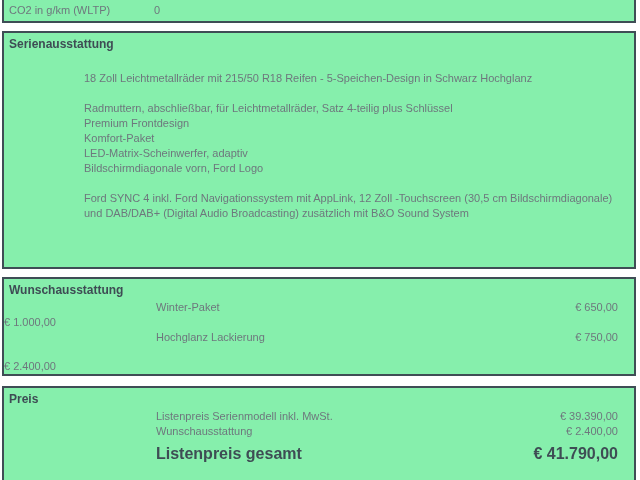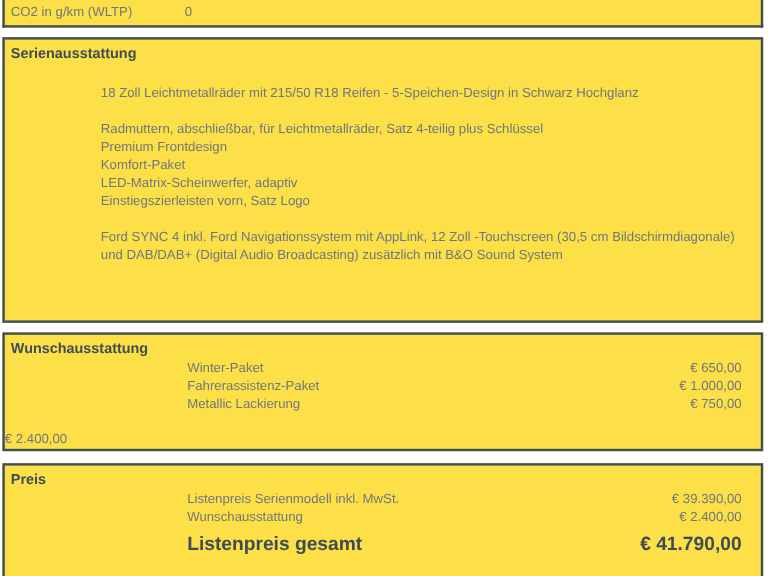--- a/index.html
+++ b/index.html
@@ -8,21 +8,21 @@
     width: 640px; height: 480px;
     background: #ffffff;
     overflow: hidden;
     font-family: "Liberation Sans", sans-serif;
     color: #6e777d;
     font-size: 11px;
     -webkit-font-smoothing: antialiased;
   }
   .box {
     border: 2px solid #3f4d55;
-    background: #fde047;
+    background: #86efac;
     margin-left: 2px;
     margin-right: 4px;
   }
   
   .box-co2 {
     border-top: none;
     height: 23px;
     padding: 4px 0 0 5px;
     display: flex;
     align-items: flex-start;
@@ -88,41 +88,40 @@
   <h2 class="section-title">Serienausstattung</h2>
   <div class="serien-content">
     <div class="serien-group">
       <div class="serien-line">18 Zoll Leichtmetallräder mit 215/50 R18 Reifen - 5-Speichen-Design in Schwarz Hochglanz</div>
     </div>
     <div class="serien-group">
       <div class="serien-line">Radmuttern, abschließbar, für Leichtmetallräder, Satz 4-teilig plus Schlüssel</div>
       <div class="serien-line">Premium Frontdesign</div>
       <div class="serien-line">Komfort-Paket</div>
       <div class="serien-line">LED-Matrix-Scheinwerfer, adaptiv</div>
-      <div class="serien-line">Einstiegszierleisten vorn, Satz Logo</div>
+      <div class="serien-line">Bildschirmdiagonale vorn, Ford Logo</div>
     </div>
     <div class="serien-group">
       <div class="serien-line">Ford SYNC 4 inkl. Ford Navigationssystem mit AppLink, 12 Zoll -Touchscreen (30,5 cm Bildschirmdiagonale) und DAB/DAB+ (Digital Audio Broadcasting) zusätzlich mit B&amp;O Sound System</div>
     </div>
   </div>
 </div>
 
 <div class="box box-wunsch">
   <h2 class="section-title">Wunschausstattung</h2>
   <div class="rows">
     <div class="row">
       <span class="row-label">Winter-Paket</span>
       <span class="row-price">€ 650,00</span>
     </div>
     <div class="row">
-      <span class="row-label">Fahrerassistenz-Paket</span>
       <span class="row-price">€ 1.000,00</span>
     </div>
     <div class="row">
-      <span class="row-label">Metallic Lackierung</span>
+      <span class="row-label">Hochglanz Lackierung</span>
       <span class="row-price">€ 750,00</span>
     </div>
     <div class="row total-row">
       <span class="row-price">€ 2.400,00</span>
     </div>
   </div>
 </div>
 
 <div class="box box-preis">
   <h2 class="section-title">Preis</h2>

